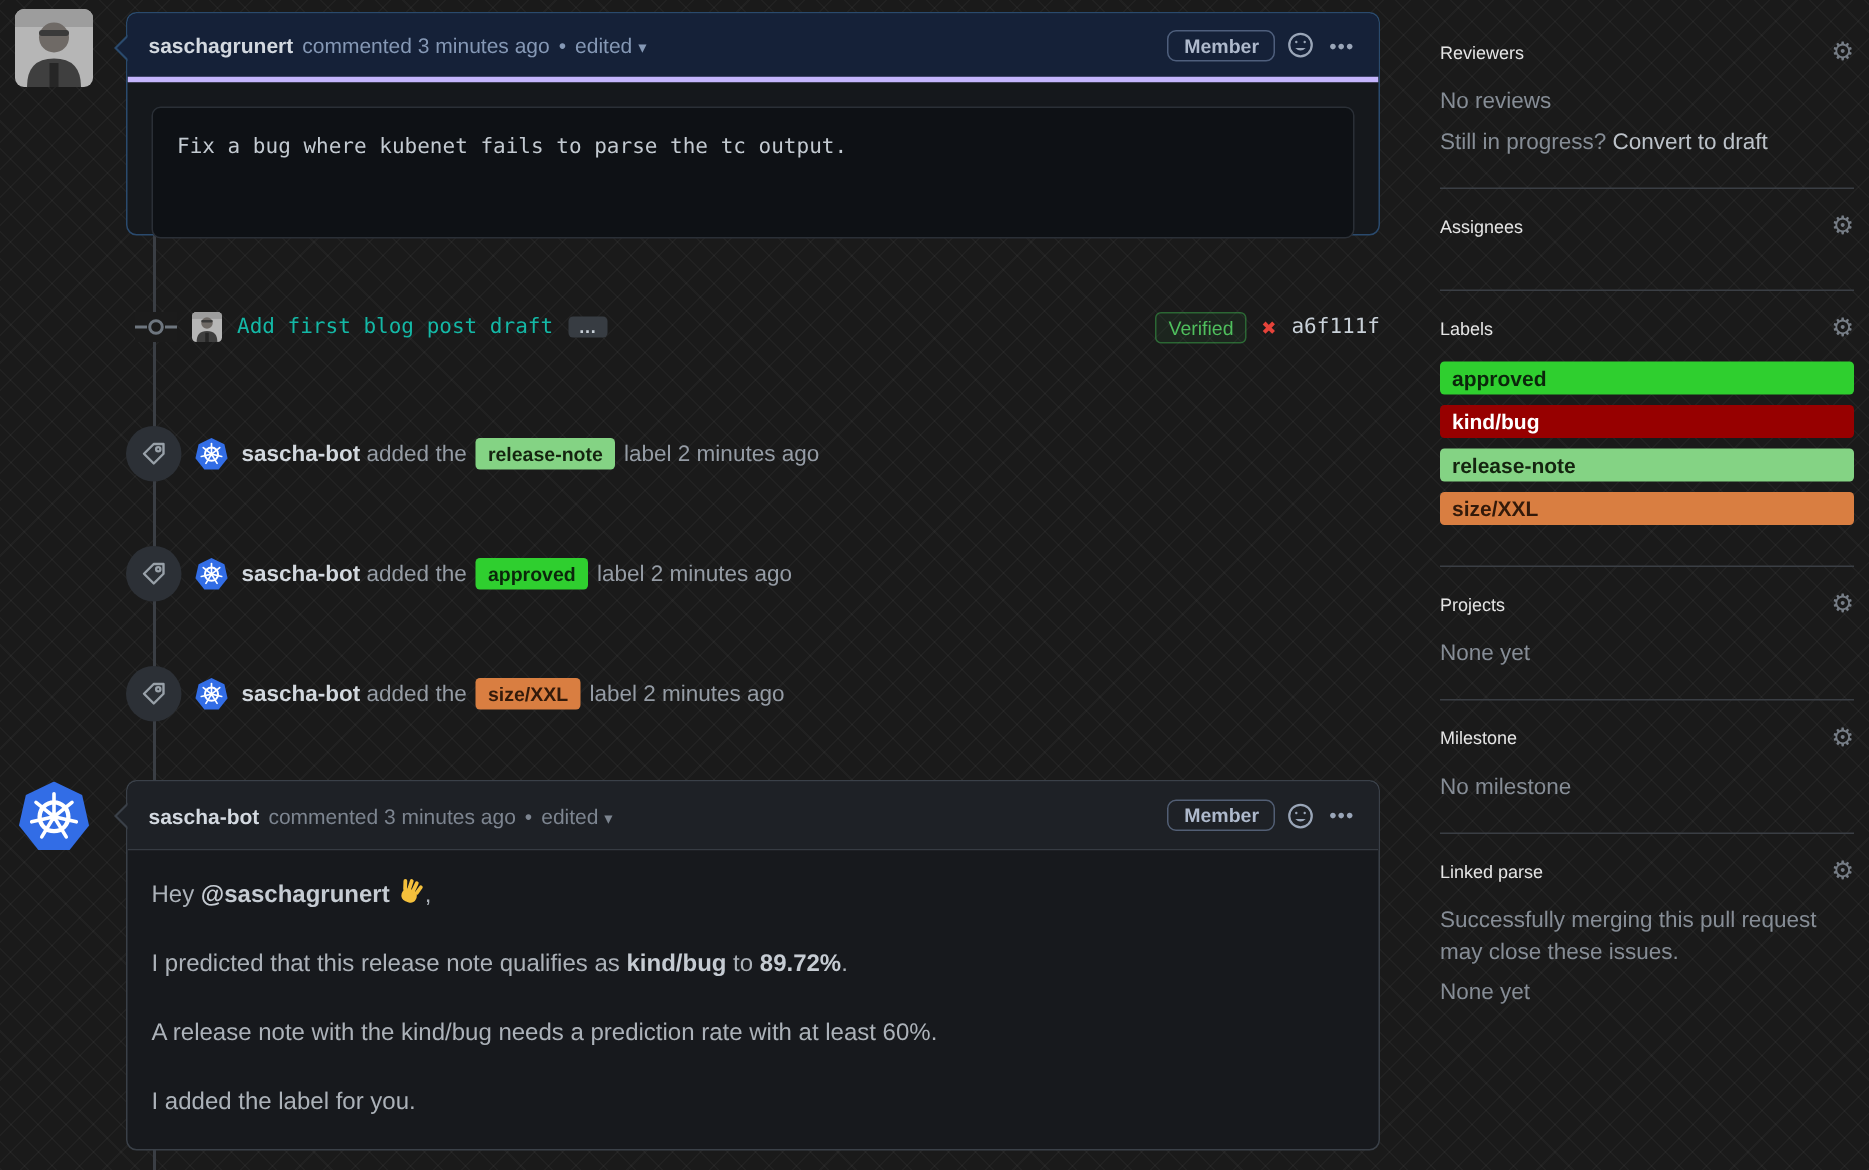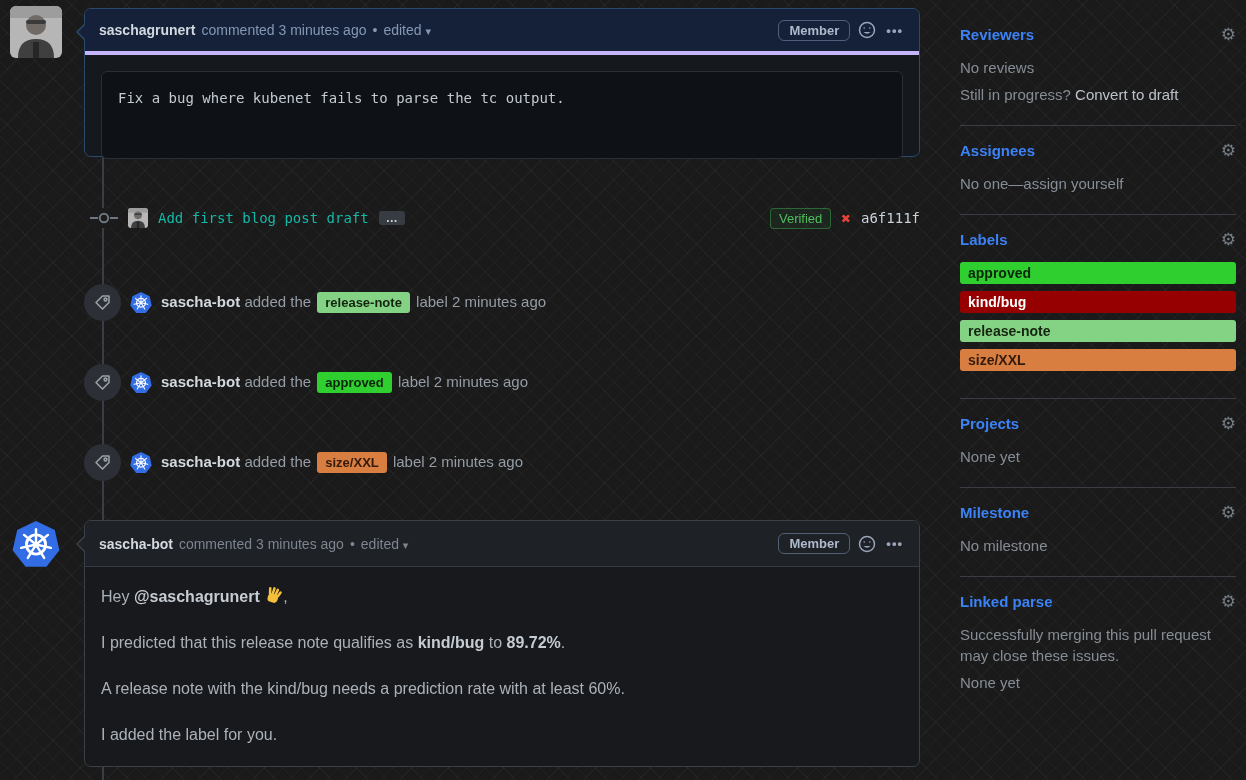--- a/index.html
+++ b/index.html
@@ -77,21 +77,21 @@
   .event-circle { width:37px; height:37px; border-radius:50%; background:#2c3036; display:flex;
                   align-items:center; justify-content:center; flex:0 0 auto; }
   .ev-actor { font-weight:bold; color:#d2d8de; cursor:pointer; }
   .label-pill { display:inline-block; font-size:13px; font-weight:bold; padding:3px 8px; border-radius:3px; margin:0 2px; cursor:pointer; }
 
   
   .sidebar { left:960px; top:10px; width:276px; z-index:2; }
   .sb-section { padding:16px 0 20px; border-bottom:1px solid #3a3e44; }
   .sb-section:last-child { border-bottom:none; }
   .sb-head { display:flex; align-items:center; justify-content:space-between; margin-bottom:14px; }
-  .sb-title { font-size:15px; font-weight:bold; color:#3b82f6; cursor:pointer; }
+  .sb-title { font-size:12px; font-weight:normal; color:#e5e5e5; cursor:pointer; }
   .gear { background:none; border:none; color:#767d86; font-size:17px; line-height:1; cursor:pointer; }
   .sb-text { font-size:15px; color:#868d96; line-height:21px; }
   .sb-text + .sb-text { margin-top:6px; }
   .sb-link { color:#bcc2c9; cursor:pointer; }
   .sb-label-bar { height:22px; line-height:22px; border-radius:3px; font-size:14px; font-weight:bold;
                   padding:0 8px; margin-bottom:7px; cursor:pointer; }
 </style>
 </head>
 <body>
 
@@ -306,21 +306,20 @@
     <div class="sb-text">
       <span>Still in progress? </span><span class="sb-link">Convert to draft</span>
     </div>
   </section>
 
   <section class="sb-section">
     <div class="sb-head">
       <span class="sb-title">Assignees</span>
       <button class="gear"><span>⚙</span></button>
     </div>
-    <div class="sb-text">No one—assign yourself</div>
   </section>
 
   <section class="sb-section">
     <div class="sb-head">
       <span class="sb-title">Labels</span>
       <button class="gear"><span>⚙</span></button>
     </div>
     <div class="sb-label-bar" style="background-color: rgb(47, 207, 47); color: rgb(11, 38, 11);">approved</div>
     <div class="sb-label-bar" style="background-color: rgb(151, 0, 0); color: rgb(255, 255, 255);">kind/bug</div>
     <div class="sb-label-bar" style="background-color: rgb(132, 211, 132); color: rgb(20, 36, 15);">release-note</div>

